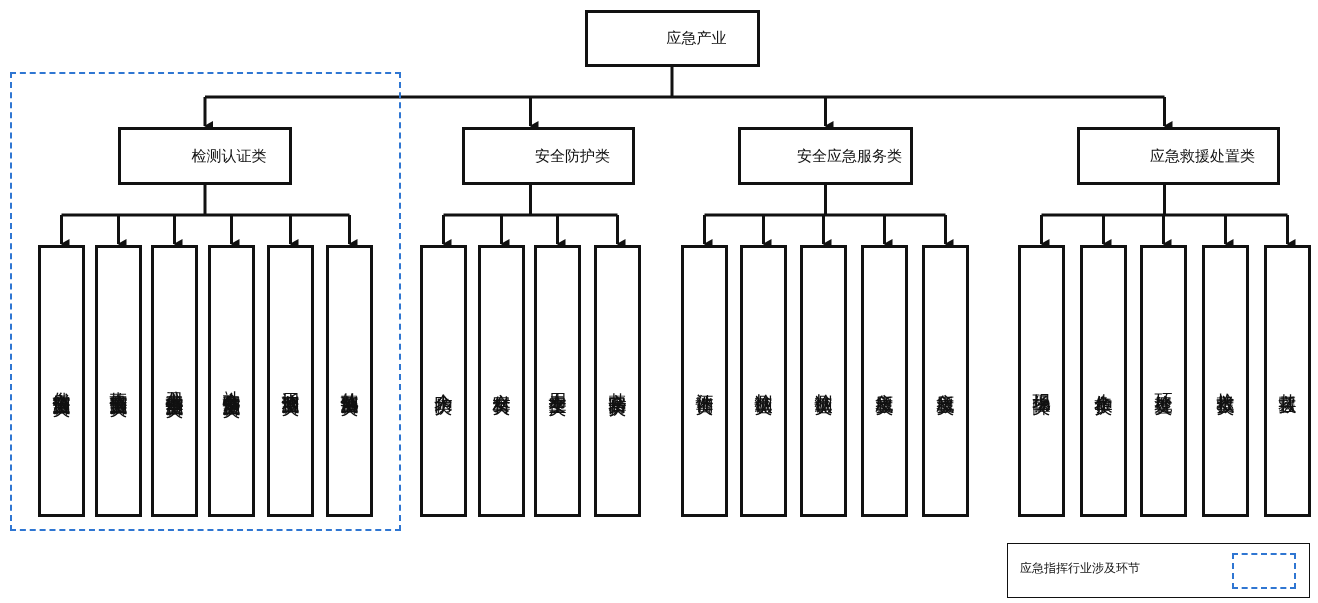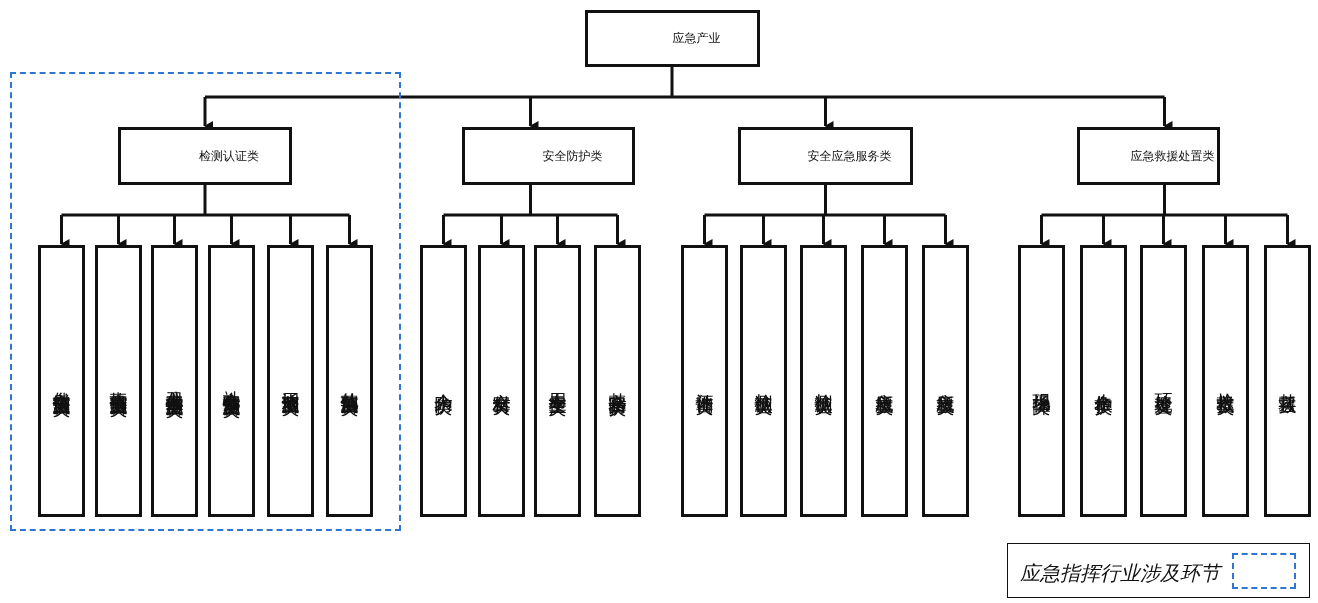--- a/index.html
+++ b/index.html
@@ -1,28 +1,28 @@
 <!DOCTYPE html>
 <html><head>
 <meta charset="utf-8">
 <style>
   html, body { margin: 0; padding: 0; background: #ffffff; }
   body { width: 1318px; height: 603px; position: relative; overflow: hidden;
          font-family: "DejaVu Serif", "Liberation Serif", serif; color: #111; }
   #diagram { position: absolute; left: 0; top: 0; width: 1318px; height: 603px; }
   .box { position: absolute; box-sizing: border-box; border: 3px solid #111; background: #fff;
          display: flex; align-items: center; justify-content: center; }
-  .box.h { font-size: 12px; padding-left: 48px; }
+  .box.h { font-size: 15px; padding-left: 48px; }
   .box.v { font-size: 18px; line-height: 26px; writing-mode: vertical-rl; text-orientation: upright;
            letter-spacing: 1px; }
   .dashed { position: absolute; box-sizing: border-box; border: 2px dashed #2f76d2; }
   .legend { position: absolute; left: 1007px; top: 543px; width: 303px; height: 55px; box-sizing: border-box;
             border: 1.5px solid #111; background: #fff; }
-  .legend-text { position: absolute; left: 12px; top: 16px; font-size: 20px;
-                 font-family: "DejaVu Sans", "Liberation Sans", sans-serif; font-style: italic; }
+  .legend-text { position: absolute; left: 12px; top: 16px; font-size: 12px;
+                 font-family: "DejaVu Sans", "Liberation Sans", sans-serif; }
   .legend-swatch { position: absolute; left: 224px; top: 9px; width: 64px; height: 36px; }
 </style>
 </head>
 <body>
 
 <div id="diagram">
   <svg id="connectors" width="1318" height="603" style="position:absolute;left:0;top:0;">
     <defs>
       <marker id="arrow" markerWidth="10" markerHeight="10" refX="5" refY="8" orient="auto" markerUnits="userSpaceOnUse">
         <path d="M0,0 L10,0 L5,9 z" fill="#111"></path>
@@ -118,21 +118,21 @@
       </div>
       <div class="box v" style="left: 800px; top: 245px; width: 47px; height: 272px;">
         <span>检测认证类</span>
       </div>
       <div class="box v" style="left: 861px; top: 245px; width: 47px; height: 272px;">
         <span>应急救援类</span>
       </div>
       <div class="box v" style="left: 922px; top: 245px; width: 47px; height: 272px;">
         <span>应急救援类</span>
       </div>
-      <div class="box h" style="left: 1077px; top: 127px; width: 143px; height: 58px;">
+      <div class="box h" style="left: 1077px; top: 127px; width: 203px; height: 58px;">
         <span>应急救援处置类</span>
       </div>
       <div class="box v" style="left: 1018px; top: 245px; width: 47px; height: 272px;">
         <span>现场保障类</span>
       </div>
       <div class="box v" style="left: 1080px; top: 245px; width: 47px; height: 272px;">
         <span>生命救护类</span>
       </div>
       <div class="box v" style="left: 1140px; top: 245px; width: 47px; height: 272px;">
         <span>环境处置类</span>

